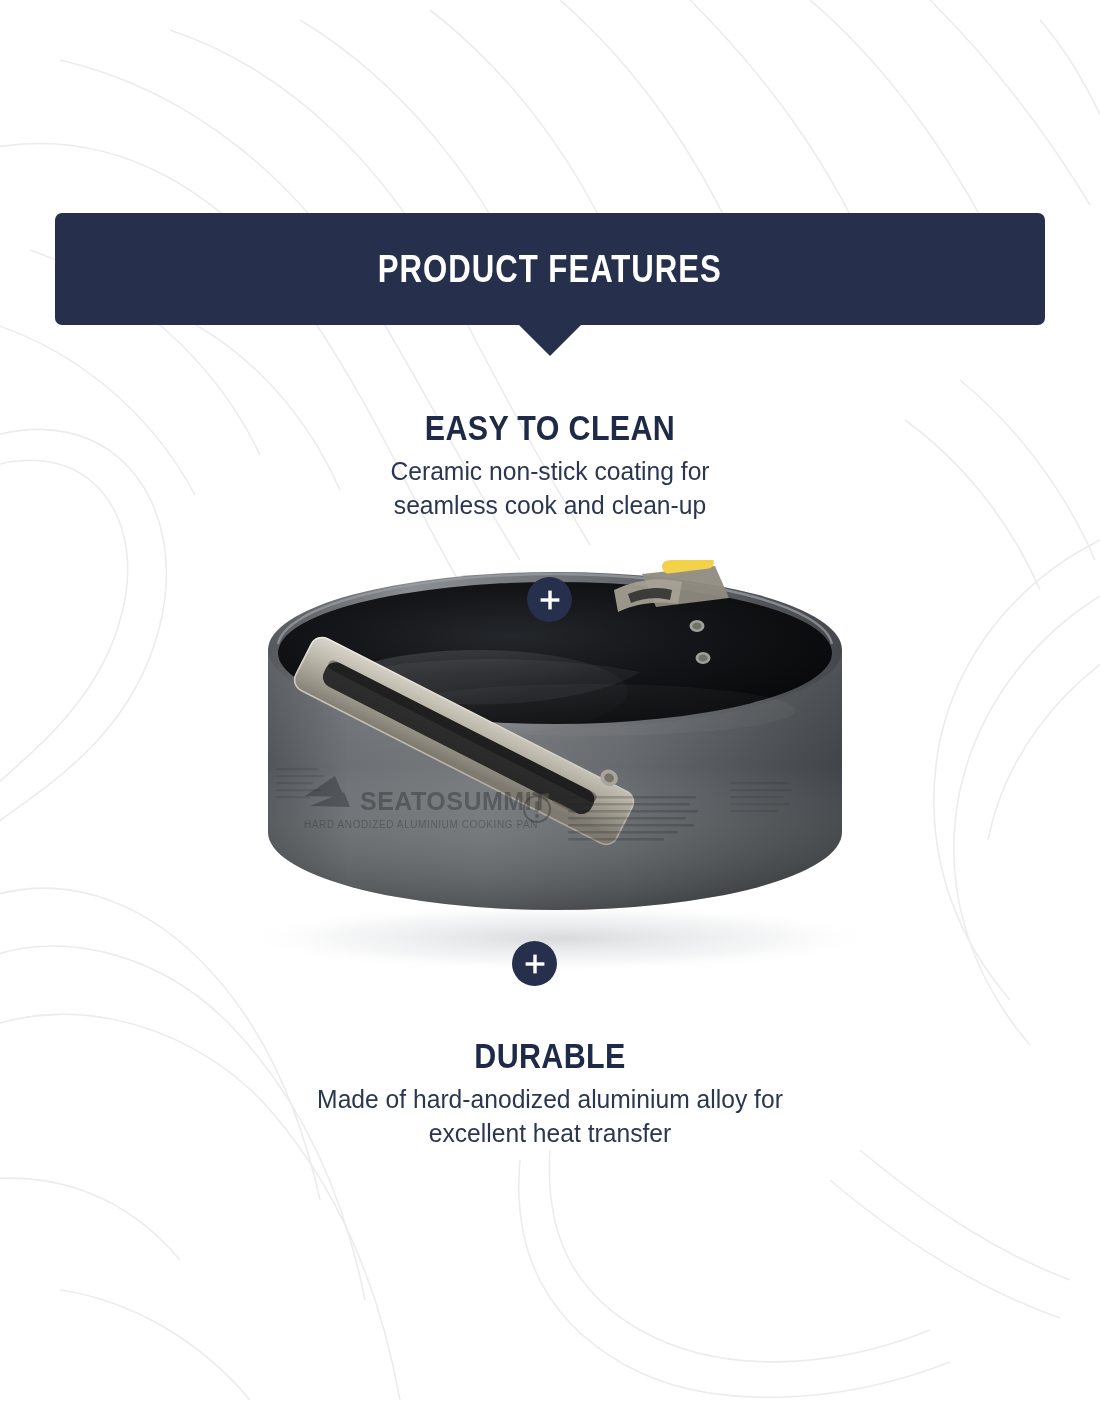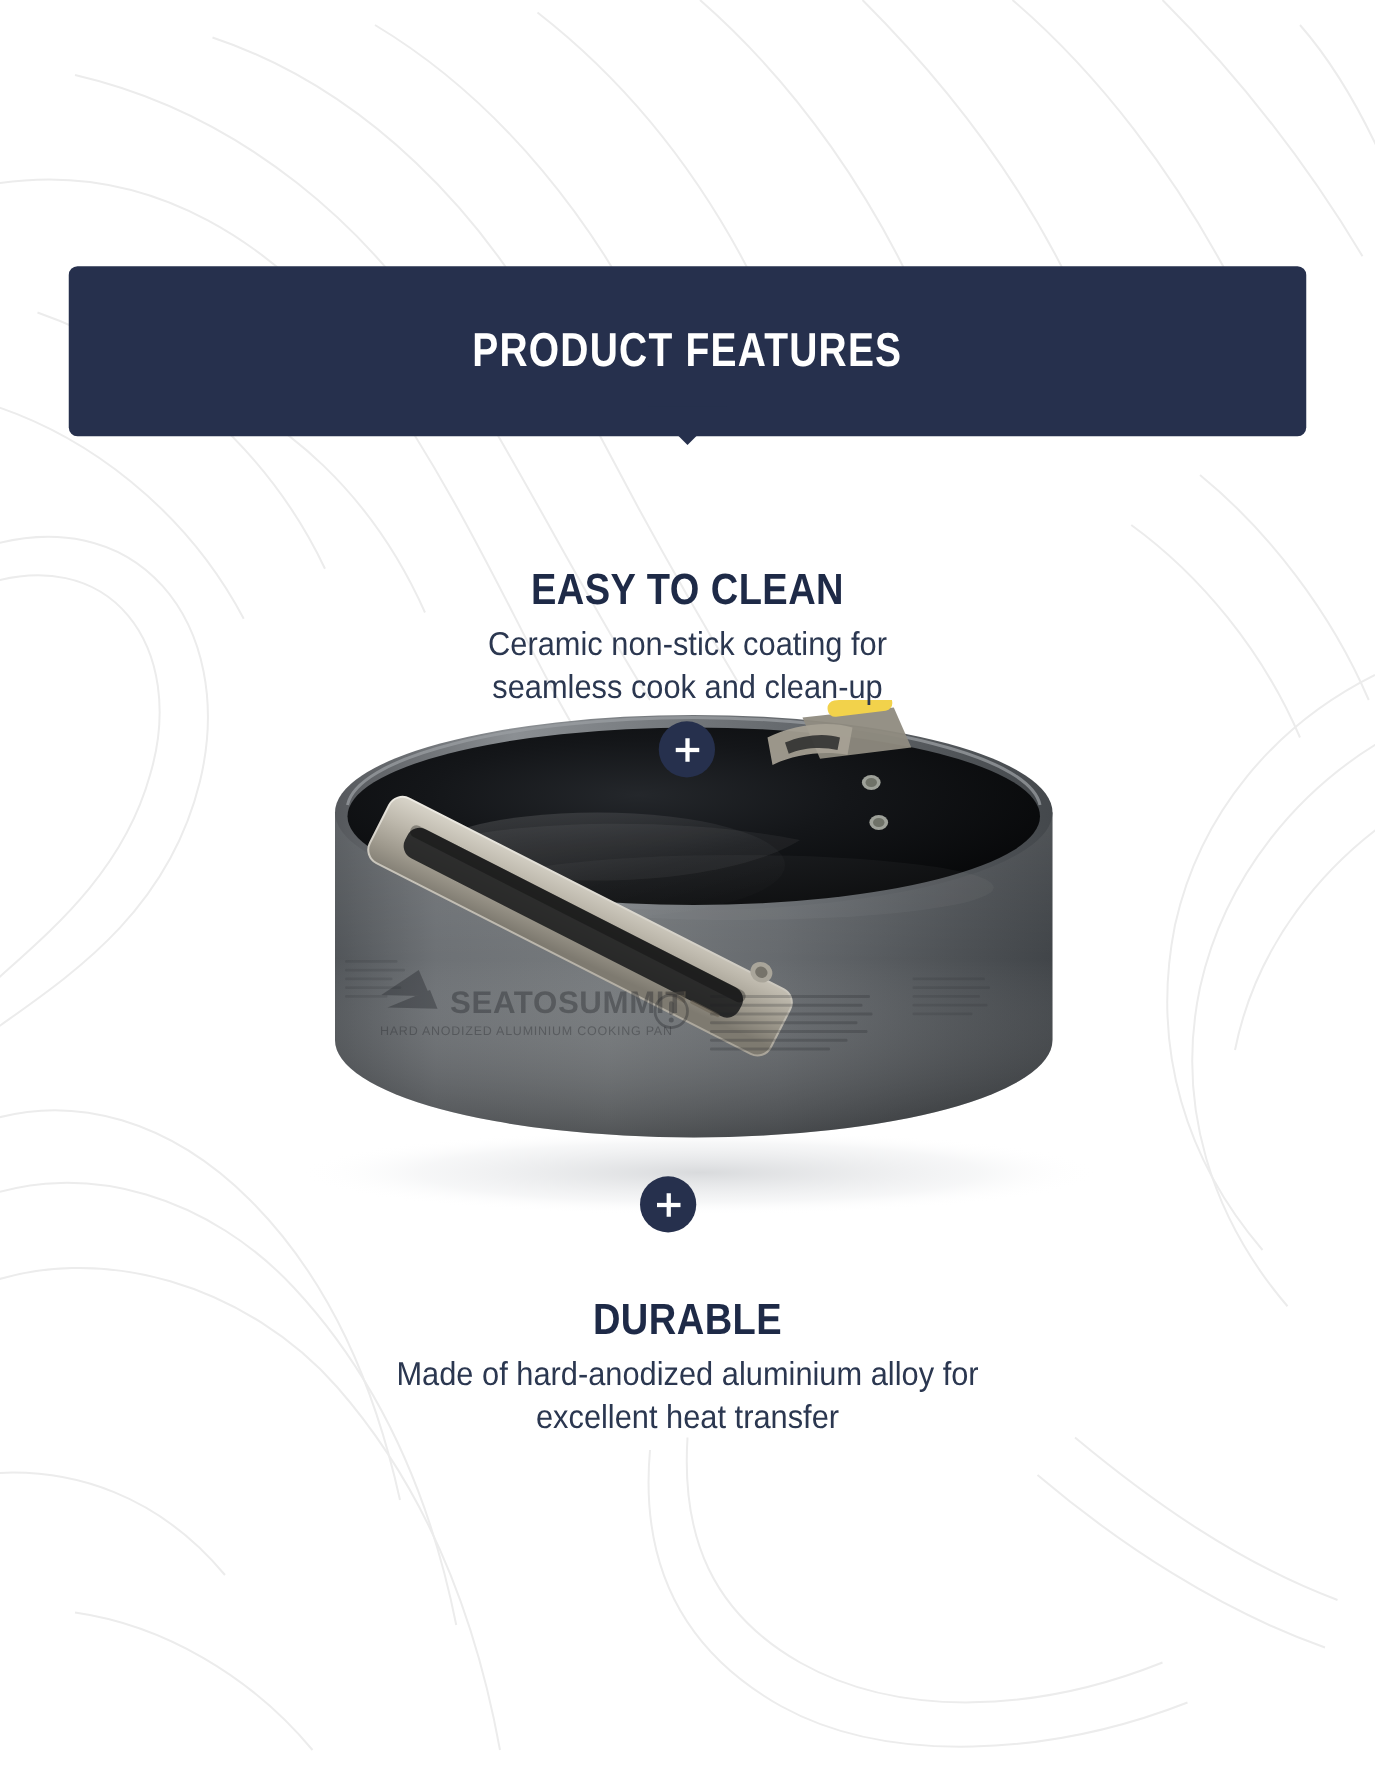--- a/index.html
+++ b/index.html
@@ -19,21 +19,21 @@
   }
 
   
   .banner-wrap {
     position:absolute; left:55px; top:213px;
     width:990px; z-index:5;
   }
   .banner {
     background:#26304d;
     border-radius:7px;
-    height:136px;
+    height:112px;
     display:flex; align-items:center; justify-content:center;
   }
   .banner-title {
     color:#ffffff;
     font-size:38px;
     font-weight:bold;
     letter-spacing:1.2px;
     transform:scaleX(0.82);
     transform-origin:center;
     white-space:nowrap;
@@ -49,21 +49,21 @@
     border-top:31px solid #26304d;
   }
 
   
   .feature {
     position:absolute;
     left:0; width:1100px;
     text-align:center;
     z-index:6;
   }
-  #feature-clean { top:408px;margin-top:44px; }
+  #feature-clean { top:408px; }
   #feature-durable { top:1036px; }
 
   .feature-title {
     color:#1e2a47;
     font-weight:bold;
     font-size:35px;
     letter-spacing:0.4px;
     transform:scaleX(0.87);
     font-family:"Liberation Sans Narrow","Liberation Sans",sans-serif;
     line-height:1.15;

